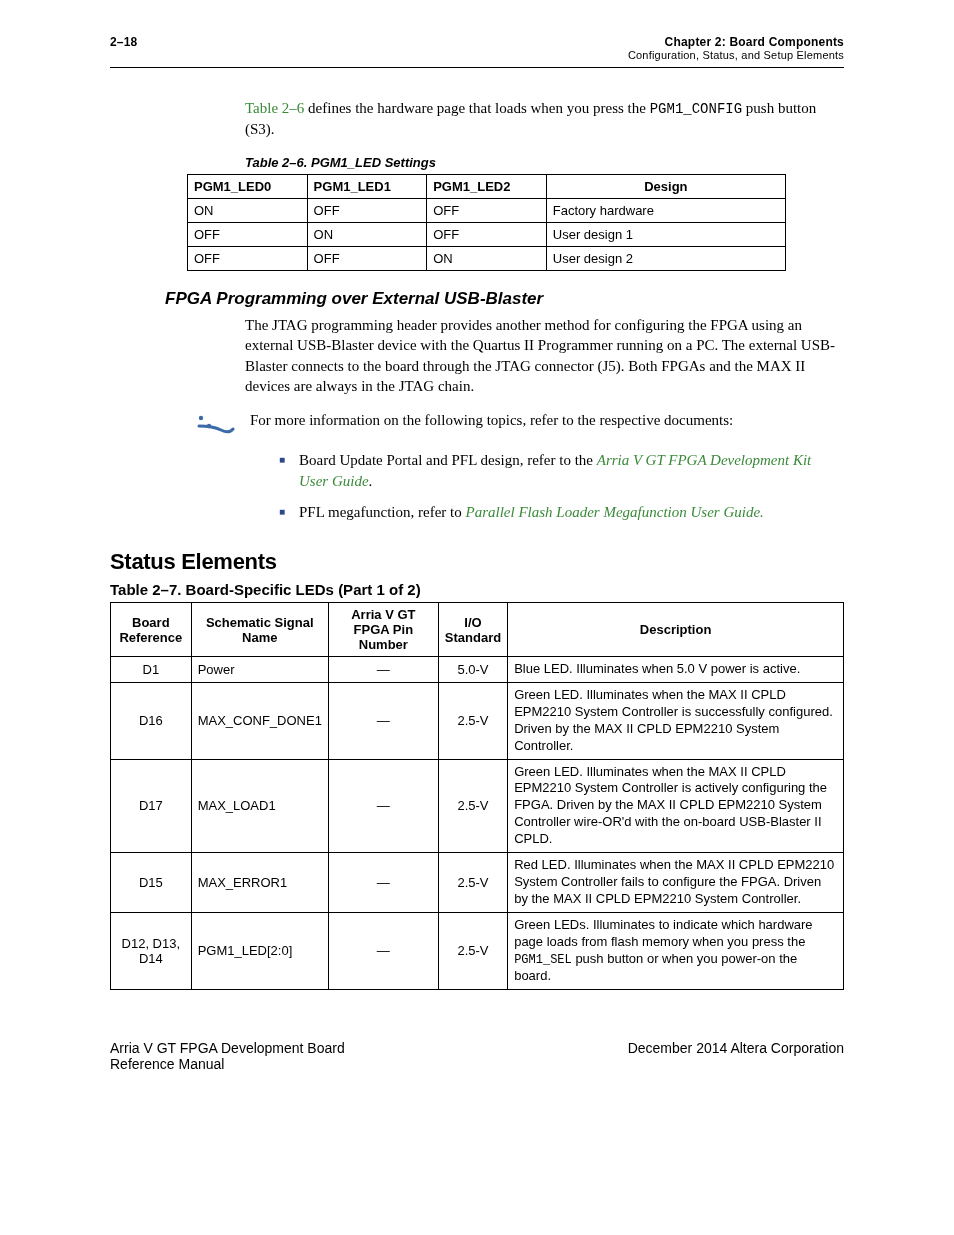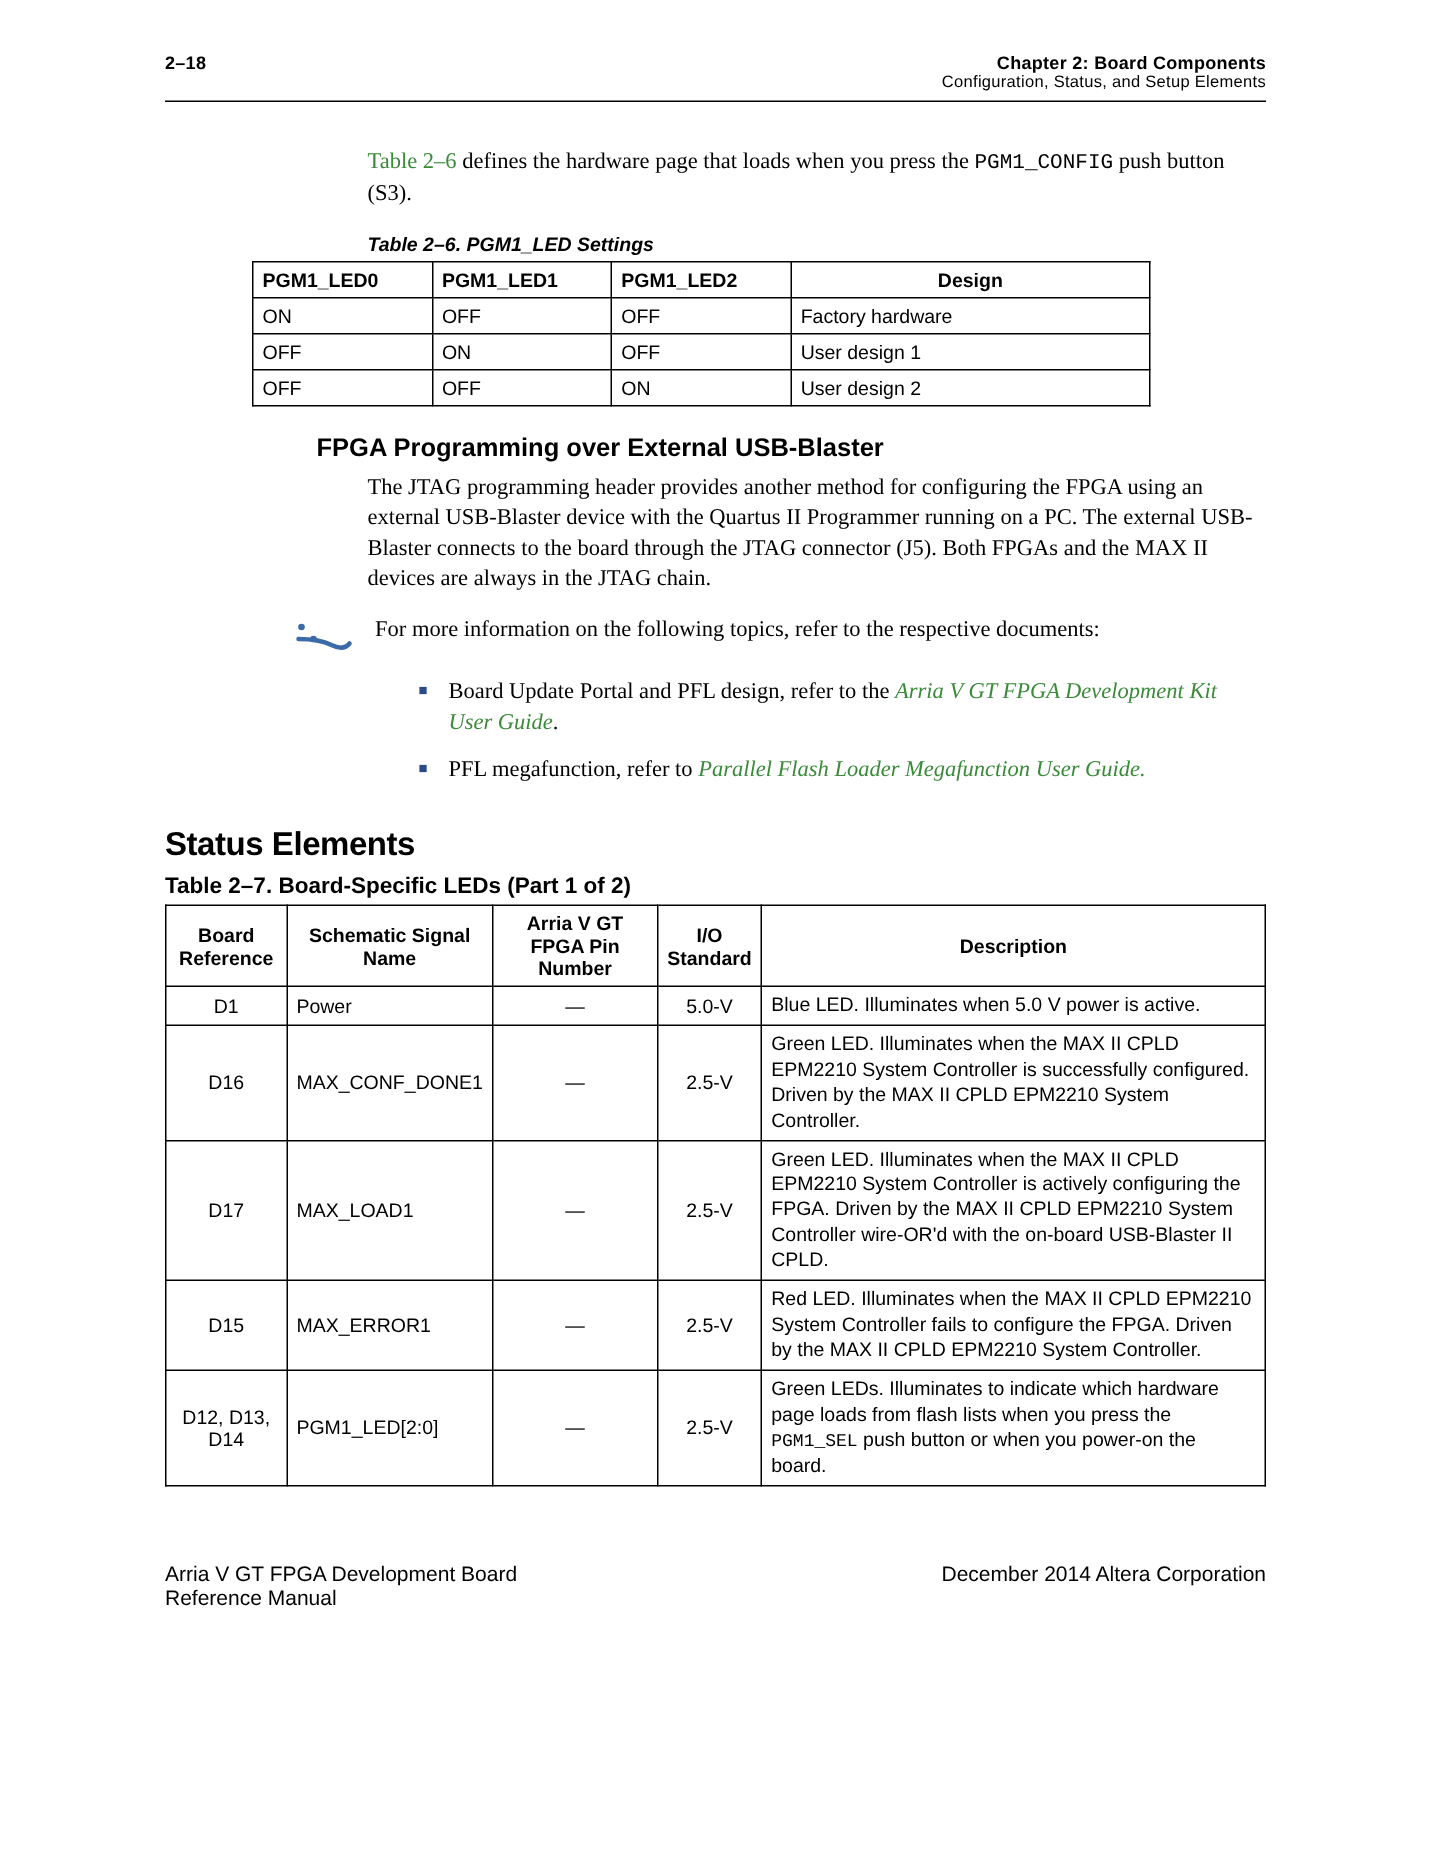--- a/index.html
+++ b/index.html
@@ -66,37 +66,38 @@
     font-size: 15px;
     margin-left: 0px;
     margin-bottom: 4px;
     margin-top: 4px;
   }
   table {
     border-collapse: collapse;
     font-family: Arial, Helvetica, sans-serif;
     font-size: 13px;
   }
-  .tbl-26 { margin-left: 58px; width: calc(100% - 135px); }
+  .tbl-26 { margin-left: 77px; width: calc(100% - 135px); }
   .tbl-27 { width: 100%; }
   th, td {
     border: 1px solid #000;
     padding: 4px 6px;
     vertical-align: middle;
     text-align: left;
   }
   th { font-weight: bold; text-align: center; }
   .center { text-align: center; }
   .h3 {
     font-family: Arial, Helvetica, sans-serif;
     font-weight: bold;
     font-size: 17px;
-    margin-left: 101px;
+    margin-left: 55px;
     margin-top: 18px;
     margin-bottom: 6px;
+    font-style: italic;
   }
   .h2 {
     font-family: Arial, Helvetica, sans-serif;
     font-weight: bold;
     font-size: 22px;
     letter-spacing: -0.3px;
     margin-left: 0;
     margin-top: 26px;
     margin-bottom: 6px;
   }
@@ -263,21 +264,21 @@
       <td class="center">—</td>
       <td class="center">2.5-V</td>
       <td class="desc-cell">Red LED. Illuminates when the MAX II CPLD EPM2210 System Controller fails to configure the FPGA. Driven by the MAX II CPLD EPM2210 System Controller.</td>
     </tr>
     <tr>
       <td class="center">D12, D13, D14</td>
       <td>PGM1_LED[2:0]</td>
       <td class="center">—</td>
       <td class="center">2.5-V</td>
       <td class="desc-cell">
-        <span>Green LEDs. Illuminates to indicate which hardware page loads from flash lists when you press the </span><span class="mono">PGM1_SEL</span><span> push button or when you power-on the board.</span>
+        <span>Green LEDs. Illuminates to indicate which hardware page loads from flash memory when you press the </span><span class="mono">PGM1_SEL</span><span> push button or when you power-on the board.</span>
       </td>
     </tr>
   </tbody>
     </table>
 
   <div class="footer">
     <div class="footer-left">
       <span>Arria V GT FPGA Development Board</span><br>
       <span>Reference Manual</span>
     </div>

